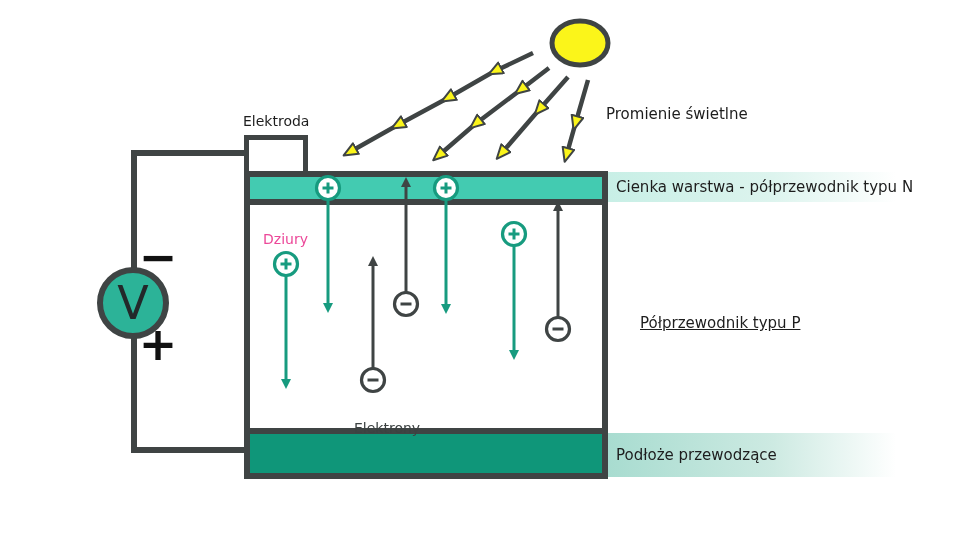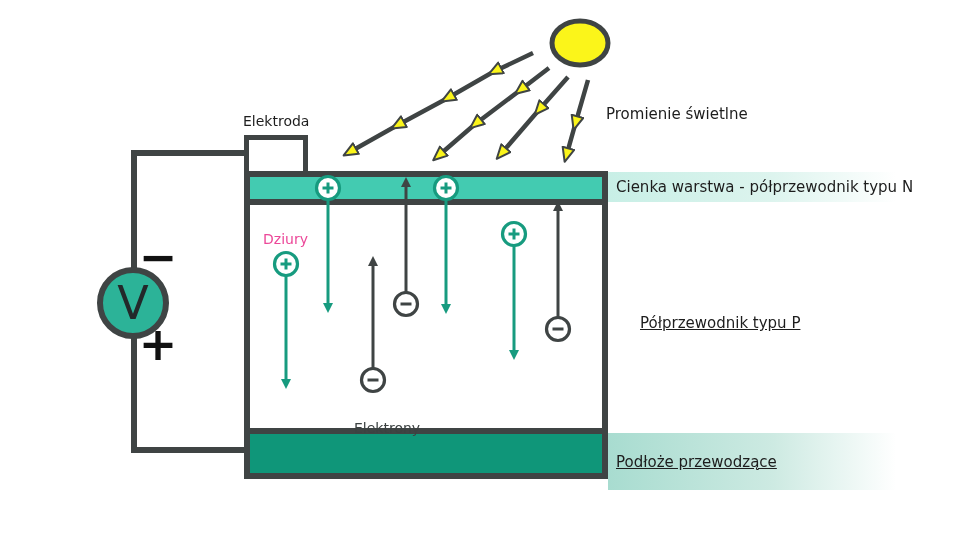--- a/index.html
+++ b/index.html
@@ -50,23 +50,22 @@
     border:6px solid #3f4444;background:#0f9679;
   }
 
   
   .band{display:flex;align-items:center;padding-left:8px;box-sizing:border-box;}
   #band-n{
     left:608px;top:172px;width:300px;height:30px;
     background:linear-gradient(90deg,#c8efe6 0%,#ddf4ee 55%,rgba(255,255,255,0) 96%);
   }
   #band-substrate{
-    left:608px;top:433px;width:300px;height:57px;
+    left:608px;top:433px;width:300px;height:44px;
     background:linear-gradient(90deg,#a8dcd0 0%,#cdeae2 55%,rgba(255,255,255,0) 96%);
-    text-decoration:underline;
   }
   #label-rays{left:606px;top:105px;text-align:right;}
   #label-p{left:640px;top:314px;text-decoration:underline;}
 
   
   #label-holes{left:263px;top:231px;color:#ec4899;}
   #label-electrons{left:342px;top:420px;color:#3c4242;margin-left:12px;}
 
   
   #overlay{left:0;top:0;width:960px;height:540px;pointer-events:none;}

